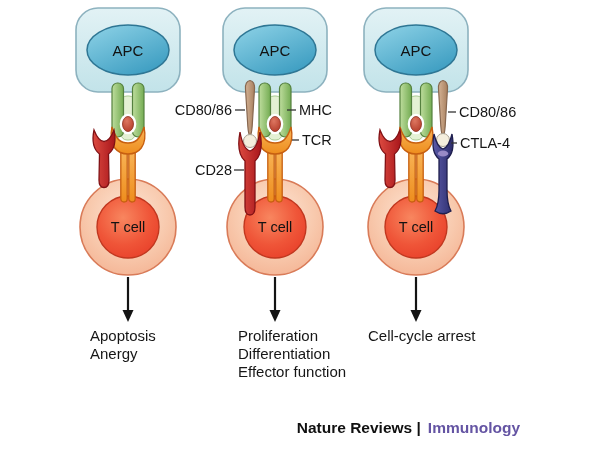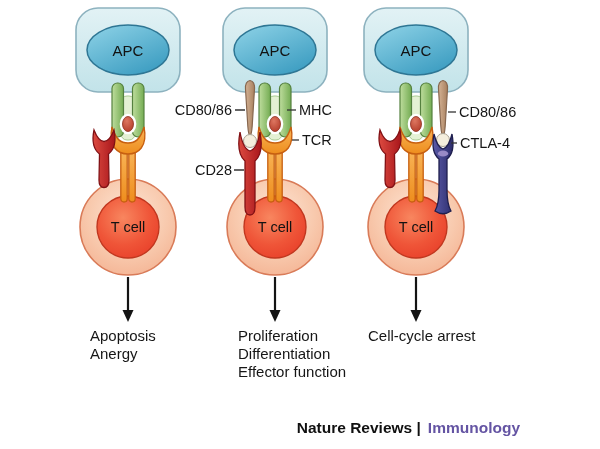--- a/index.html
+++ b/index.html
@@ -1,18 +1,18 @@
 <!DOCTYPE html>
 <html><head>
 <meta charset="utf-8">
 <style>
   html,body{margin:0;padding:0;background:#ffffff;}
   .fig{
     width:600px;height:449px;position:relative;background:#ffffff;
-    font-family:"Liberation Sans",sans-serif;overflow:hidden;border-radius:12px;
+    font-family:"Liberation Sans",sans-serif;overflow:hidden;
   }
   svg{display:block;}
   .cellname{font-size:15px;fill:#121212;}
   .tcellname{font-size:14.5px;fill:#121212;}
   .lbl{font-size:14.5px;fill:#161616;}
   .outcome{font-size:15px;fill:#161616;}
   .tick{stroke:#333333;stroke-width:1.3;}
   .arrowline{stroke:#141414;stroke-width:2.2;}
   .arrowhead{fill:#141414;}
   .footer-journal{font-weight:bold;font-size:15.5px;fill:#101010;}

